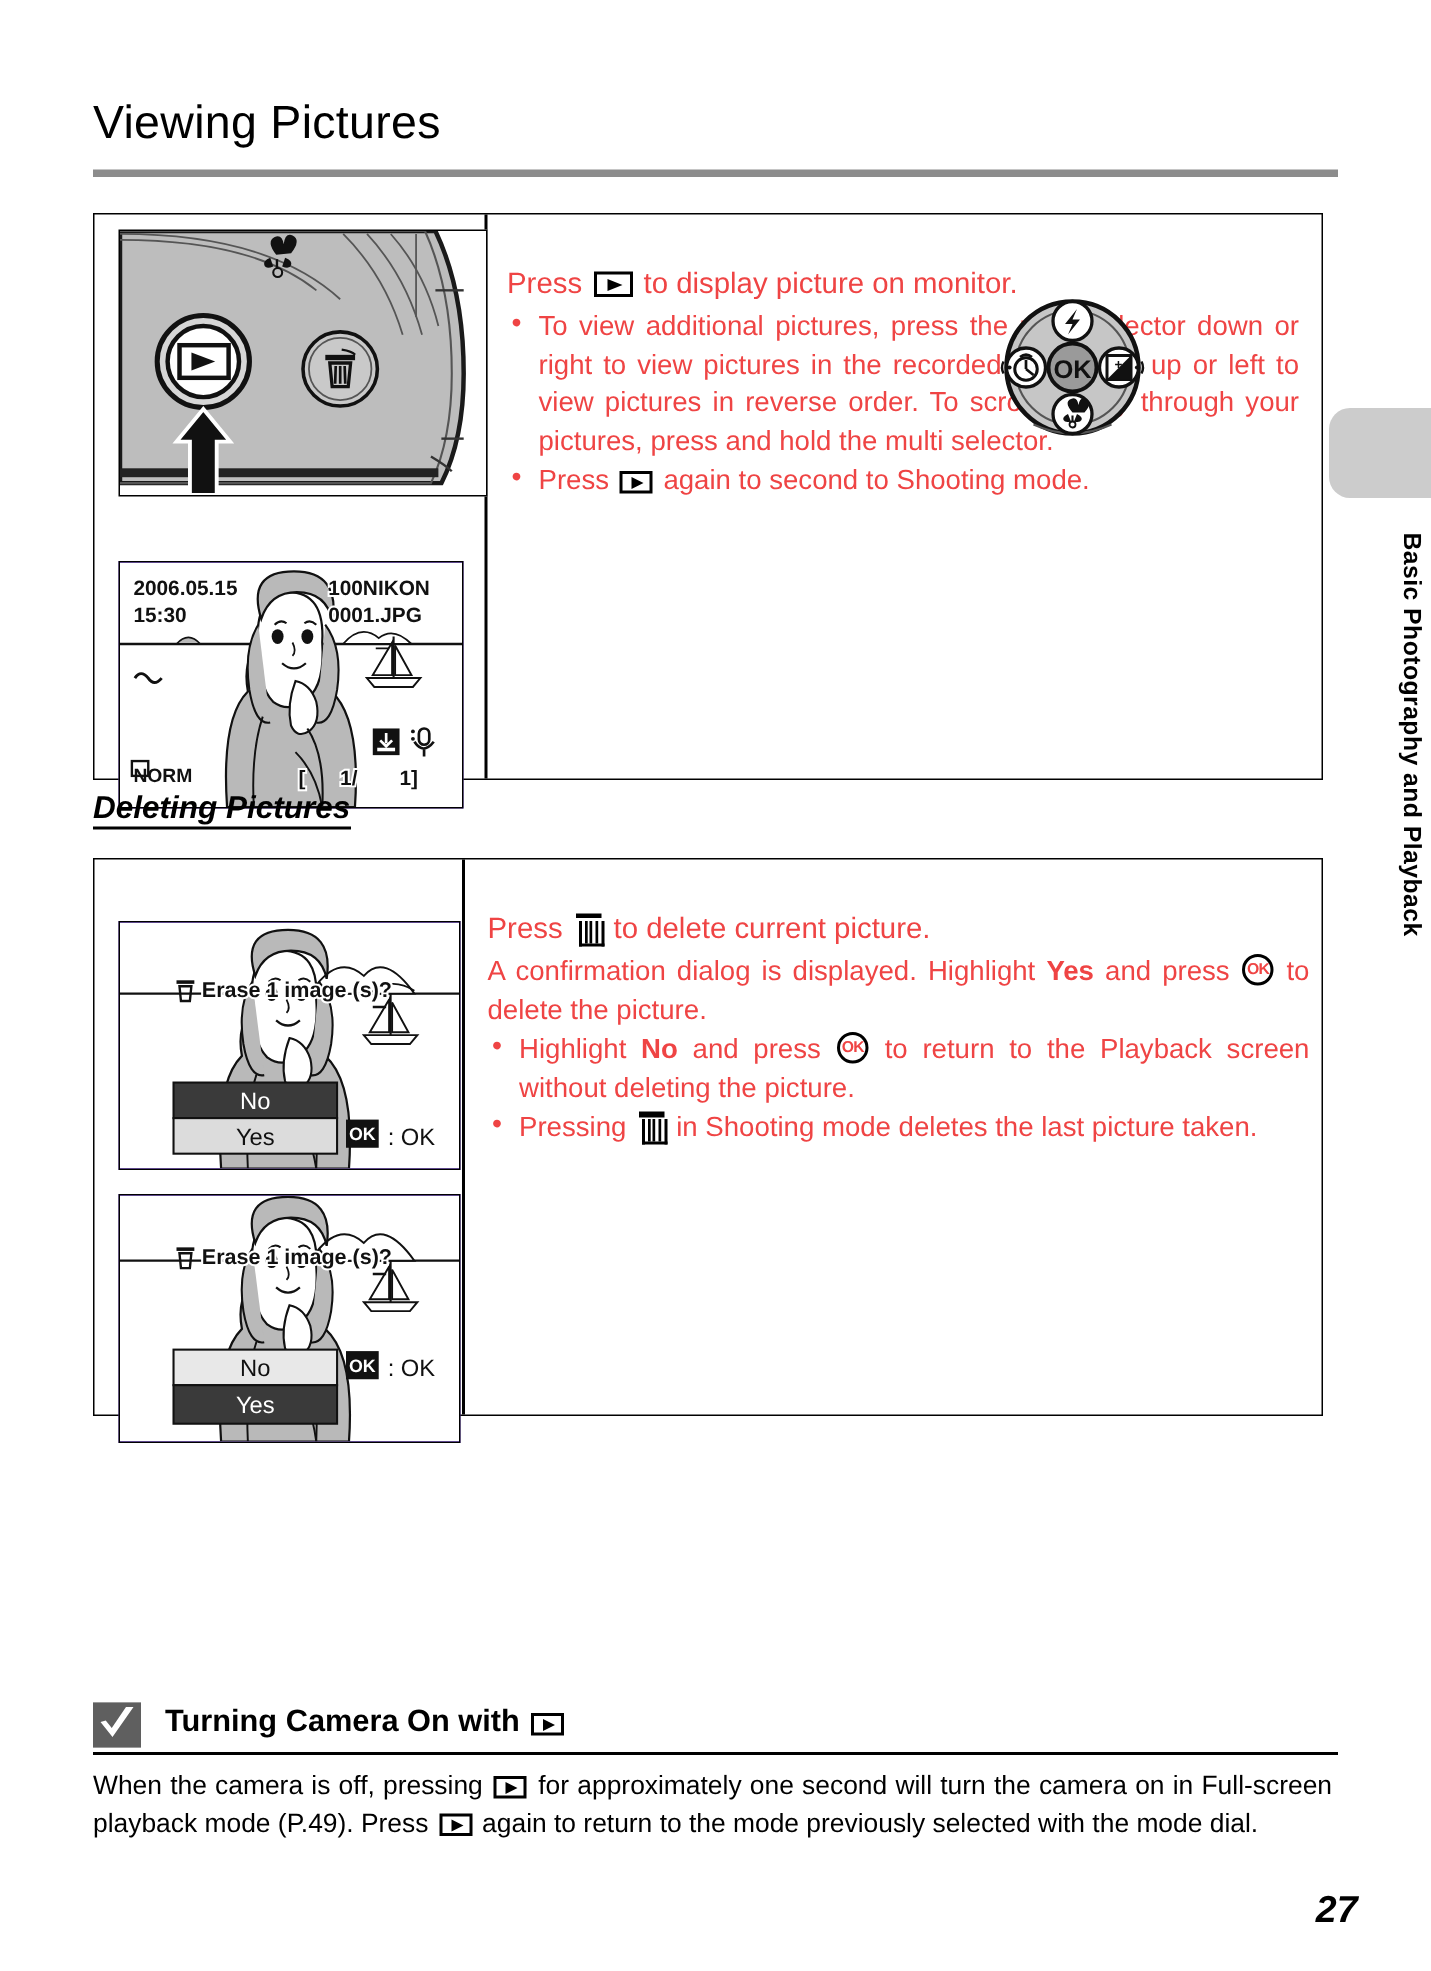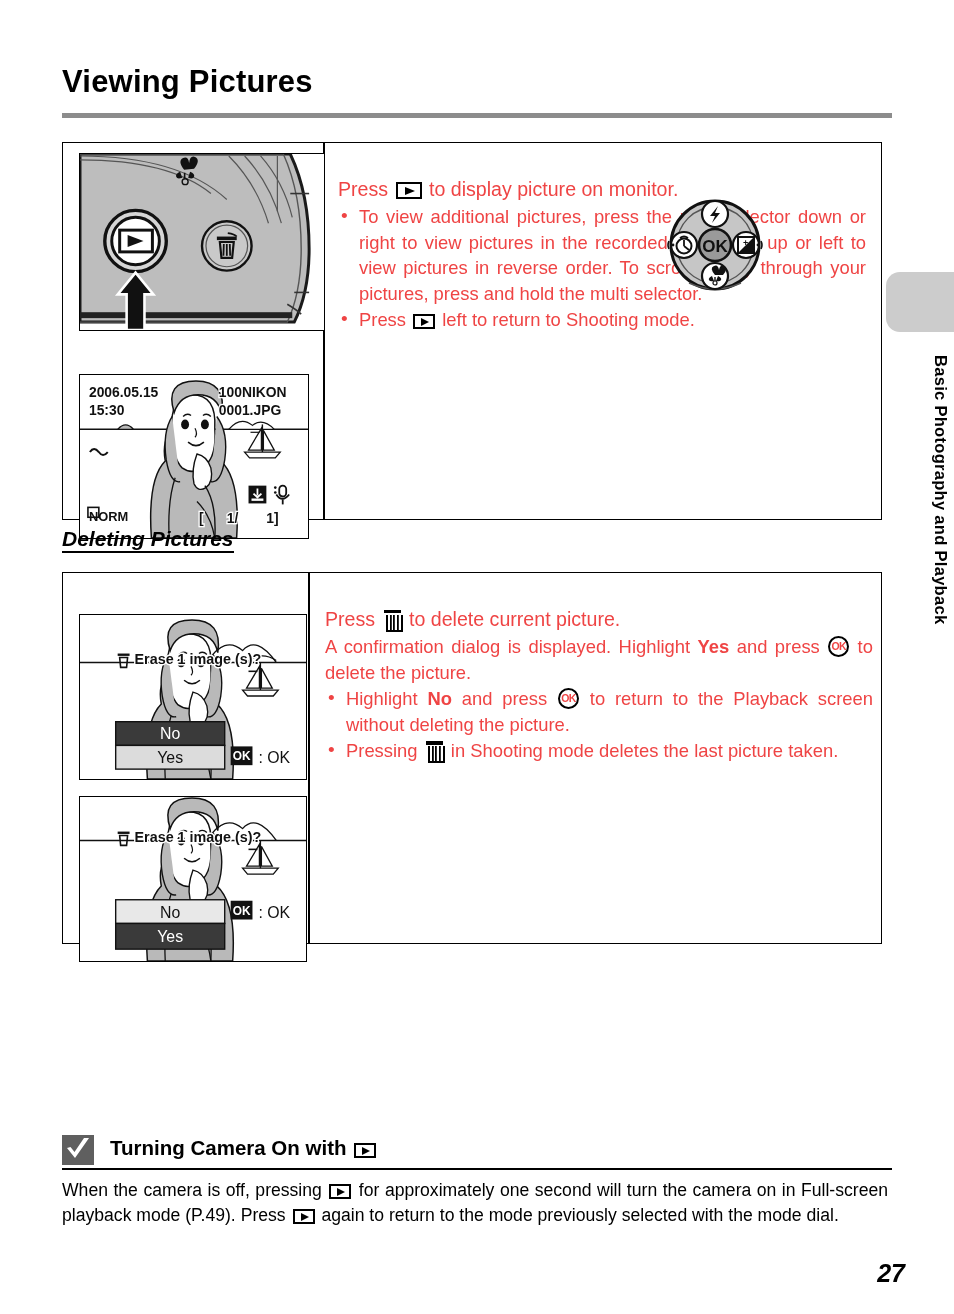--- a/index.html
+++ b/index.html
@@ -13,21 +13,21 @@
     position: relative;
     overflow: hidden;
   }
 
   
   .page-title {
     position: absolute;
     left: 62px;
     top: 64px;
     font-size: 31px;
-    font-weight: bold;
+    font-weight: normal;
     letter-spacing: .2px;
   }
   .title-rule {
     position: absolute;
     left: 62px;
     top: 113px;
     width: 830px;
     height: 5px;
     background: #8c8c8c;
   }
@@ -402,21 +402,21 @@
       <div class="lead">
         <span>Press</span>
         <span class="ico ico-play"></span>
         <span>to display picture on monitor.</span>
       </div>
       <ul class="bullets">
         <li>To view additional pictures, press the multi selector down or right to view pictures in the recorded order, and up or left to view pictures in reverse order. To scroll quickly through your pictures, press and hold the multi selector.</li>
         <li class="nojust">
           <span>Press</span>
           <span class="ico ico-play small"></span>
-          <span>left to return to Shooting mode.</span>
+          <span>again to second to Shooting mode.</span>
         </li>
       </ul>
     </div>
 
     <div style="position:absolute; left:600px; top:52px; width:110px; height:100px;">
       <svg class="figsvg" viewBox="0 0 110 100">
         <circle cx="52" cy="50" r="44" fill="#c6c6c6" stroke="#111" stroke-width="3"></circle>
         <circle cx="52" cy="50" r="38" fill="#c6c6c6" stroke="#555" stroke-width="1.4"></circle>
         <path d="M26 88 q26 12 52 0" fill="none" stroke="#555" stroke-width="1.4"></path>
         <circle cx="52" cy="50" r="16" fill="#9a9a9a" stroke="#111" stroke-width="2.6"></circle>

